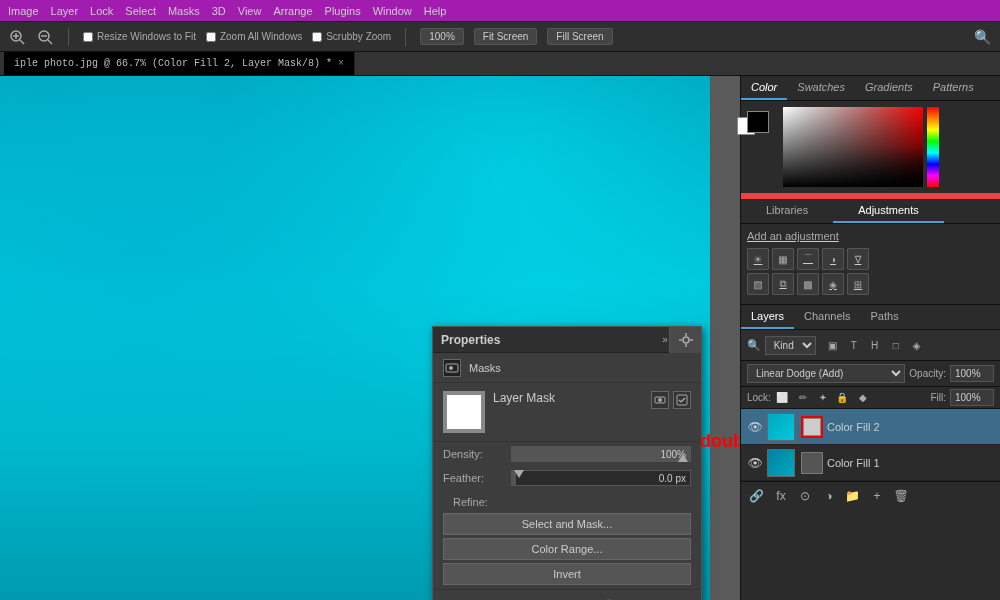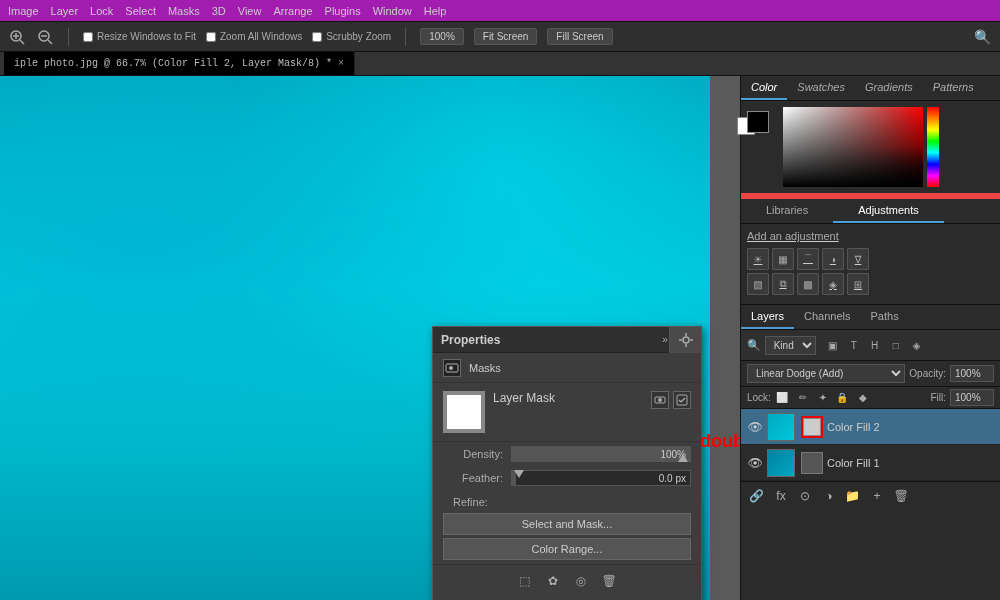--- a/index.html
+++ b/index.html
@@ -174,21 +174,21 @@
       border: 1px solid #888; display: flex; align-items: center; justify-content: center;
     }
     .prop-layer-thumb-inner { width: 34px; height: 34px; background: #fff; }
     .prop-layer-label { font-size: 12px; color: #ccc; flex: 1; }
     .prop-layer-icons { display: flex; gap: 4px; }
     .prop-layer-icon { width: 18px; height: 18px; display: flex; align-items: center; justify-content: center; font-size: 10px; color: #aaa; cursor: pointer; border: 1px solid #666; background: #333; }
 
     .prop-field-row {
       display: flex; align-items: center; padding: 4px 10px; gap: 8px;
     }
-    .prop-field-label { font-size: 11px; color: #aaa; width: 60px; text-align: right; }
+    .prop-field-label { font-size: 11px; color: #aaa; width: 60px; }
     .prop-field-bar {
       flex: 1; height: 16px; background: #2a2a2a; border: 1px solid #555; position: relative;
       display: flex; align-items: center;
     }
     .prop-field-fill { height: 100%; background: #555; }
     .prop-field-value { position: absolute; right: 4px; font-size: 10px; color: #ccc; }
     .prop-slider-triangle {
       width: 0; height: 0;
       border-left: 5px solid transparent;
       border-right: 5px solid transparent;
@@ -358,20 +358,21 @@
           <span class="prop-field-value">0.0 px</span>
           <div class="prop-slider-triangle-left"></div>
         </div>
       </div>
 
       <div style="padding: 6px 10px 2px;">
         <span class="prop-refine-label">Refine:</span>
       </div>
       <button class="prop-btn">Select and Mask...</button>
       <button class="prop-btn">Color Range...</button>
+      <button class="prop-btn">Invert</button>
 
       <div class="prop-bottom-icons">
         <div class="prop-bottom-icon">⬚</div>
         <div class="prop-bottom-icon">✿</div>
         <div class="prop-bottom-icon">◎</div>
         <div class="prop-bottom-icon">🗑</div>
       </div>
     </div>
 
     <div class="annotation">double click on this</div>

